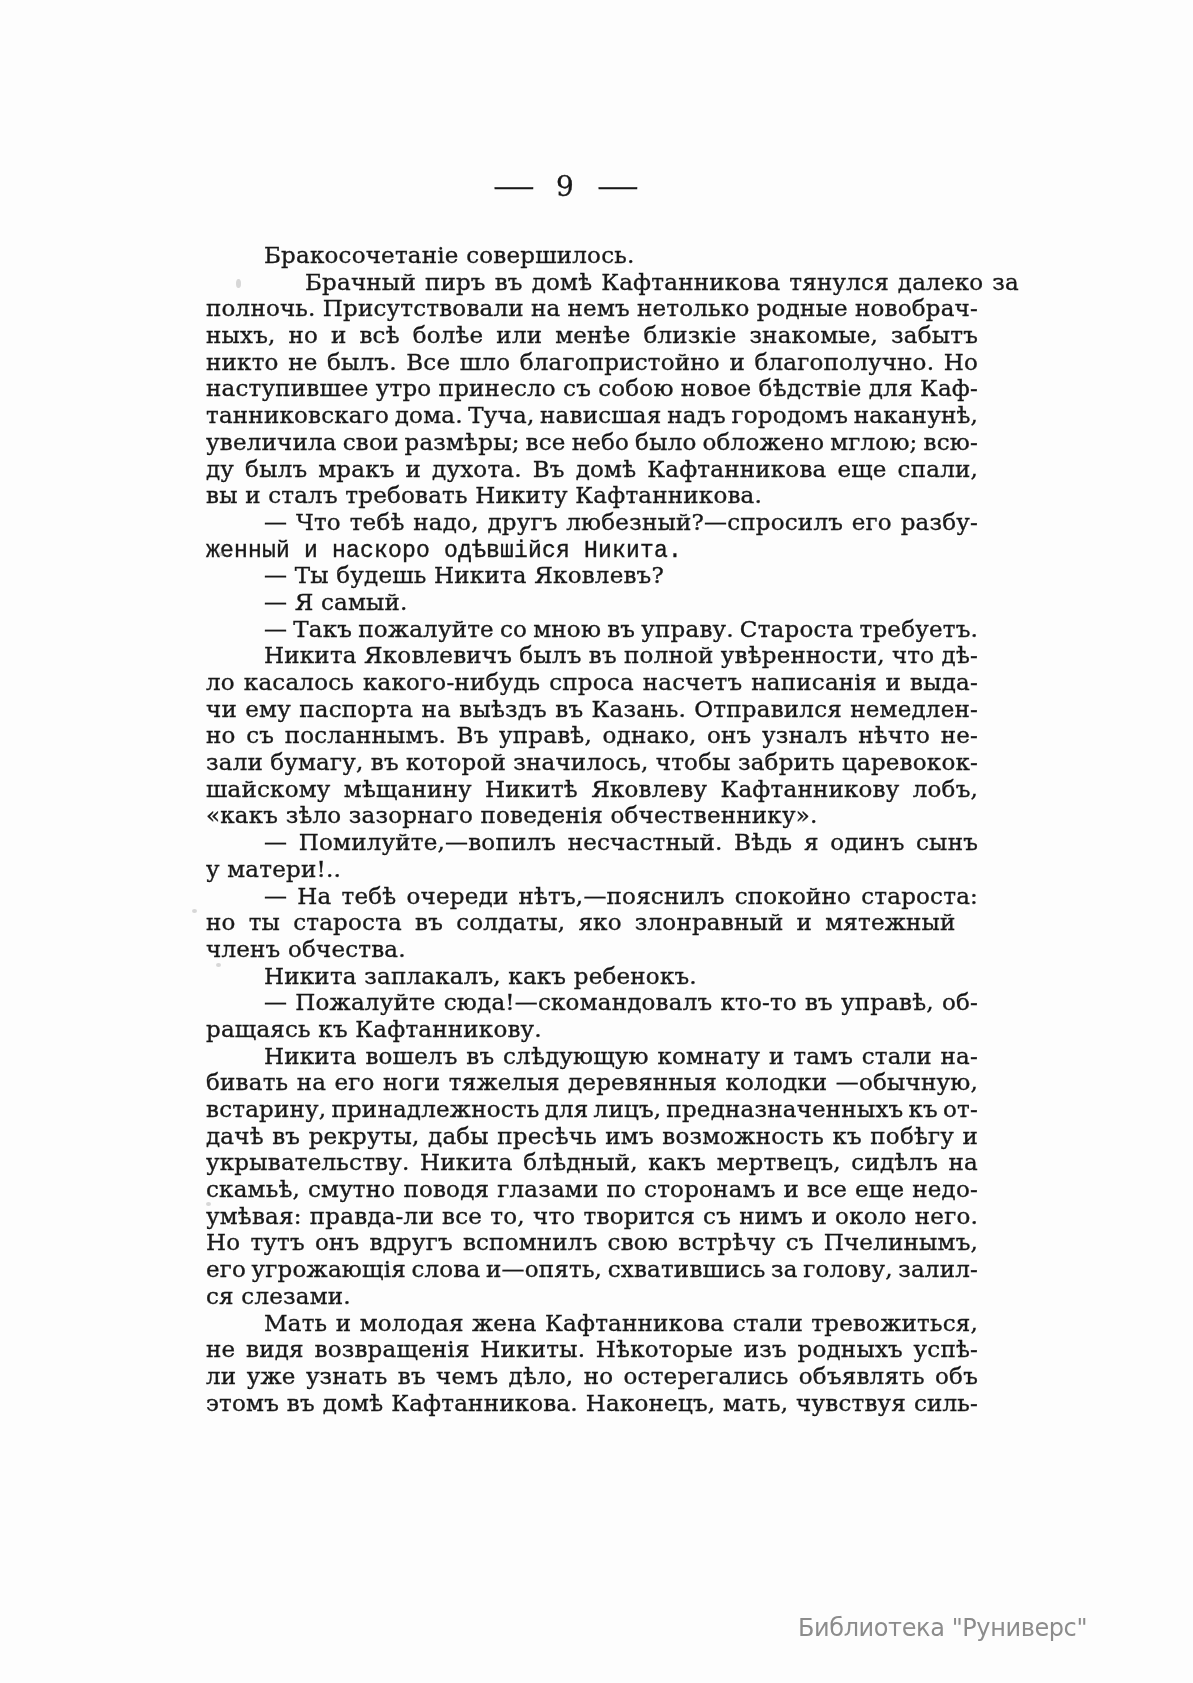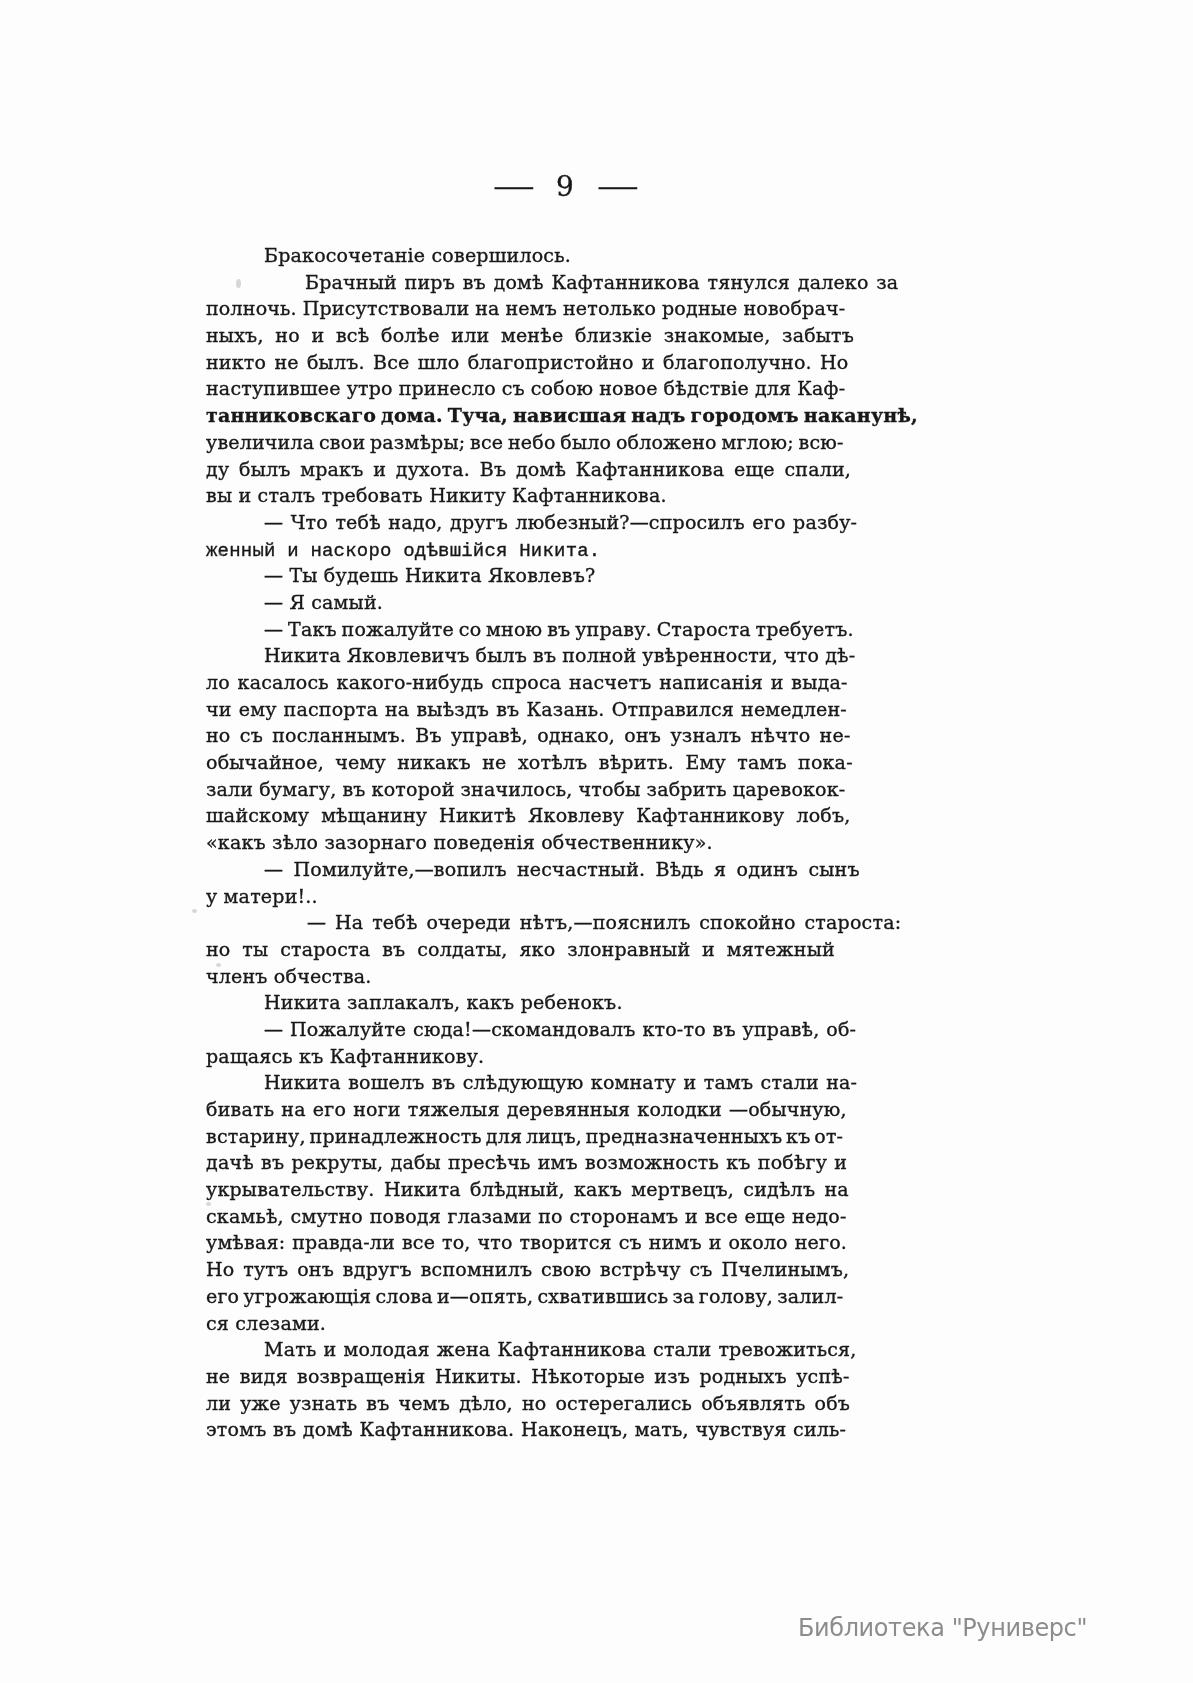--- a/index.html
+++ b/index.html
@@ -40,21 +40,21 @@
     font-size: 28px;
   }
   
   .text-block {
     position: absolute;
     left: 206px;
     top: 242px;
     width: 772px;
   }
   .line {
-    font-size: 19px;
+    font-size: 23px;
     line-height: 26.7px;
     height: 26.7px;
     white-space: nowrap;
     letter-spacing: 0.2px;
     -webkit-text-stroke: 0.35px var(--ink, #181818);
   }
   .line.indent { padding-left: 58px; }
   
   .watermark {
     position: absolute;
@@ -96,21 +96,21 @@
   <div class="line indent"><span class="line-text" style="word-spacing: 1.46429px; margin-left: 41px;">Брачный пиръ въ домѣ Кафтанникова тянулся далеко за</span></div>
 
   <div class="line"><span class="line-text" style="word-spacing: -0.351562px;">полночь. Присутствовали на немъ нетолько родные новобрач-</span></div>
 
   <div class="line"><span class="line-text" style="word-spacing: 5.41146px;">ныхъ, но и всѣ болѣе или менѣе близкіе знакомые, забытъ</span></div>
 
   <div class="line"><span class="line-text" style="word-spacing: 2.01172px; margin-top: 32px;">никто не былъ. Все шло благопристойно и благополучно. Но</span></div>
 
   <div class="line"><span class="line-text" style="word-spacing: -0.3125px;">наступившее утро принесло съ собою новое бѣдствіе для Каф-</span></div>
 
-  <div class="line"><span class="line-text" style="word-spacing: -1.85156px; font-weight: bold;">танниковскаго дома. Туча, нависшая надъ городомъ наканунѣ,</span></div>
+  <div class="line"><span class="line-text" style="word-spacing: -1.85156px;">танниковскаго дома. Туча, нависшая надъ городомъ наканунѣ,</span></div>
 
   <div class="line"><span class="line-text" style="word-spacing: -1.51172px;">увеличила свои размѣры; все небо было обложено мглою; всю-</span></div>
 
   <div class="line"><span class="line-text" style="word-spacing: 3.47396px;">ду былъ мракъ и духота. Въ домѣ Кафтанникова еще спали,</span></div>
 
 
   <div class="line"><span class="line-text" style="word-spacing: 0px;">вы и сталъ требовать Никиту Кафтанникова.</span></div>
 
   <div class="line indent"><span class="line-text" style="word-spacing: 1.24777px;">— Что тебѣ надо, другъ любезный?—спросилъ его разбу-</span></div>
 
@@ -123,33 +123,32 @@
   <div class="line indent"><span class="line-text" style="word-spacing: -1.41797px;">— Такъ пожалуйте со мною въ управу. Староста требуетъ.</span></div>
 
   <div class="line indent"><span class="line-text" style="word-spacing: -0.241071px;">Никита Яковлевичъ былъ въ полной увѣренности, что дѣ-</span></div>
 
   <div class="line"><span class="line-text" style="word-spacing: 1.47545px;">ло касалось какого-нибудь спроса насчетъ написанія и выда-</span></div>
 
   <div class="line"><span class="line-text" style="word-spacing: 0.837891px;">чи ему паспорта на выѣздъ въ Казань. Отправился немедлен-</span></div>
 
   <div class="line"><span class="line-text" style="word-spacing: 3.05729px;">но съ посланнымъ. Въ управѣ, однако, онъ узналъ нѣчто не-</span></div>
 
-  <div class="line"><span class="line-text" style="word-spacing: 5.11523px;">обычайное, чему никакъ не хотѣлъ вѣрить. Ему тамъ пока-</span></div>
 
   <div class="line"><span class="line-text" style="word-spacing: -0.28125px;">зали бумагу, въ которой значилось, чтобы забрить царевокок-</span></div>
 
   <div class="line"><span class="line-text" style="word-spacing: 5.7375px;">шайскому мѣщанину Никитѣ Яковлеву Кафтанникову лобъ,</span></div>
 
   <div class="line"><span class="line-text" style="word-spacing: 0px;">«какъ зѣло зазорнаго поведенія обчественнику».</span></div>
 
   <div class="line indent"><span class="line-text" style="word-spacing: 4.05729px;">— Помилуйте,—вопилъ несчастный. Вѣдь я одинъ сынъ</span></div>
 
   <div class="line"><span class="line-text" style="word-spacing: 0px;">у матери!..</span></div>
 
-  <div class="line indent"><span class="line-text" style="word-spacing: 2.58854px; margin-left: 43px;">— На тебѣ очереди нѣтъ,—пояснилъ спокойно староста:</span></div>
+  <div class="line indent"><span class="line-text" style="word-spacing: 2.58854px;">— На тебѣ очереди нѣтъ,—пояснилъ спокойно староста:</span></div>
 
   <div class="line"><span class="line-text" style="word-spacing: 5.57617px;">но ты староста въ солдаты, яко злонравный и мятежный</span></div>
 
   <div class="line"><span class="line-text" style="word-spacing: 0px;">членъ обчества.</span></div>
 
   <div class="line indent"><span class="line-text" style="word-spacing: 0px;">Никита заплакалъ, какъ ребенокъ.</span></div>
 
   <div class="line indent"><span class="line-text" style="word-spacing: 0.567708px;">— Пожалуйте сюда!—скомандовалъ кто-то въ управѣ, об-</span></div>
 
   <div class="line"><span class="line-text" style="word-spacing: 0px;">ращаясь къ Кафтанникову.</span></div>

